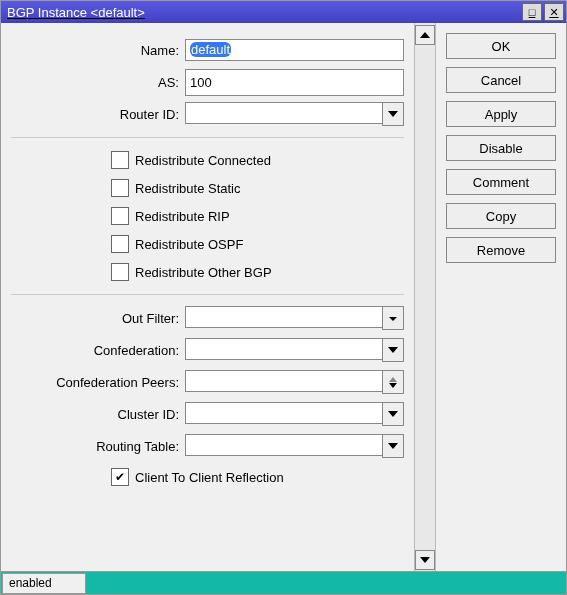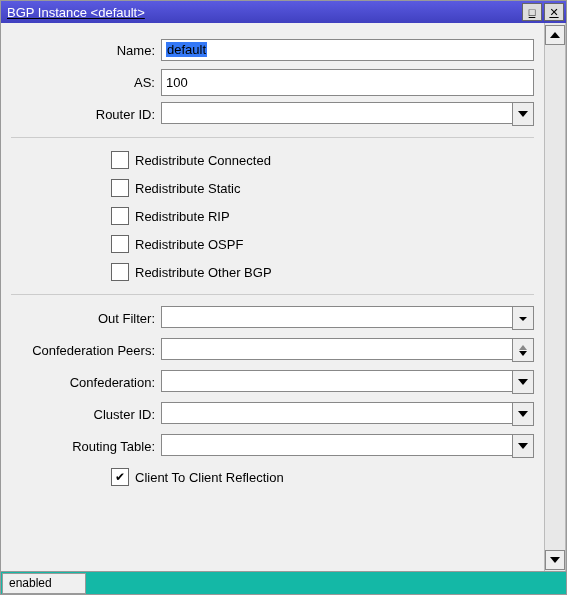--- a/index.html
+++ b/index.html
@@ -4,26 +4,26 @@
 <style>
 html,body{margin:0;padding:0;font-family:Arial,Helvetica,sans-serif;font-size:13px;background:#eee;}
 .window{width:567px;height:595px;background:#f0f0f0;position:relative;box-sizing:border-box;border:1px solid #999;text-decoration:underline;}
 .titlebar{height:22px;background:linear-gradient(#5a5ae0,#4040c0);color:#fff;display:flex;align-items:center;padding:0 2px 0 6px;font-size:13px;}
 .titlebar .title{flex:1;}
 .tbtn{width:18px;height:16px;background:#ddd;border:1px solid #666;margin-left:2px;display:flex;align-items:center;justify-content:center;font-size:11px;color:#000;cursor:default;}
 .body{position:absolute;top:22px;left:0;right:0;bottom:22px;display:flex;}
 .formcol{flex:1;position:relative;padding:10px 0 10px 0;}
 .scrollcol{width:20px;border-left:1px solid #bbb;border-right:1px solid #bbb;background:#e8e8e8;position:relative;}
 .btncol{width:130px;padding:10px 10px 0 10px;box-sizing:border-box;}
-.row{display:flex;align-items:center;height:30px;margin:2px 0;}
+.row{display:flex;align-items:center;height:30px;margin:2px 0;padding-left:24px;}
 .lbl{width:160px;text-align:right;padding-right:6px;box-sizing:border-box;color:#000;}
 .ctrl{flex:1;padding-right:10px;display:flex;align-items:center;}
 input.txt{width:100%;height:27px;border:1px solid #888;padding:0 4px;font-size:13px;box-sizing:border-box;background:#fff;}
 input.txt.sel{background:#fff;}
-.sel-txt{background:#3478f6;color:#000000;padding:0 1px;}
+.sel-txt{background:#3478f6;color:#fef9c3;padding:0 1px;border-radius:6px;}
 .combo{display:flex;width:100%;}
 .combo input{flex:1;height:22px;border:1px solid #888;border-right:none;padding:0 4px;font-size:13px;box-sizing:border-box;background:#fff;}
 .combo .arrow{width:20px;height:22px;border:1px solid #888;background:#eee;display:flex;align-items:center;justify-content:center;}
 .tri-down{width:0;height:0;border-left:5px solid transparent;border-right:5px solid transparent;border-top:6px solid #000;}
 .tri-up{width:0;height:0;border-left:5px solid transparent;border-right:5px solid transparent;border-bottom:6px solid #000;}
 .arrow-stack{width:20px;height:22px;border:1px solid #888;background:#eee;display:flex;flex-direction:column;align-items:center;justify-content:center;gap:1px;}
 .arrow-stack .su{width:0;height:0;border-left:4px solid transparent;border-right:4px solid transparent;border-bottom:5px solid #888;}
 .arrow-stack .sd{width:0;height:0;border-left:4px solid transparent;border-right:4px solid transparent;border-top:5px solid #000;}
 .sep{height:1px;background:#ccc;margin:8px 10px 8px 10px;}
 .chkrow{display:flex;align-items:center;height:28px;padding-left:110px;}
@@ -119,45 +119,45 @@
             <div class="arrow">
                 <div class="dbl-tri">
                   <div class="b"></div>
                 </div>
               </div>
           </div>
         </div>
       </div>
 
       <div class="row">
+        <div class="lbl">Confederation:</div>
+        <div class="ctrl">
+          <div class="combo">
+            <input type="text" value="" style="">
+            <div class="arrow">
+                <div class="tri-down"></div>
+              </div>
+          </div>
+        </div>
+      </div>
+
+      <div class="row">
         <div class="lbl">Confederation Peers:</div>
         <div class="ctrl">
           <div class="combo">
             <input type="text" value="" style="">
             <div class="arrow-stack">
                 <div class="su"></div>
                 <div class="sd"></div>
               </div>
           </div>
         </div>
       </div>
 
       <div class="row">
-        <div class="lbl">Confederation:</div>
-        <div class="ctrl">
-          <div class="combo">
-            <input type="text" value="" style="">
-            <div class="arrow">
-                <div class="tri-down"></div>
-              </div>
-          </div>
-        </div>
-      </div>
-
-      <div class="row">
         <div class="lbl">Cluster ID:</div>
         <div class="ctrl">
           <div class="combo">
             <input type="text" value="" style="">
             <div class="arrow">
                 <div class="tri-down"></div>
               </div>
           </div>
         </div>
       </div>
@@ -183,20 +183,29 @@
 
     <div class="scrollcol">
       <div class="scrollbtn top">
           <div class="tri-up" style="border-bottom-color:#000"></div>
         </div>
       <div class="scrollbtn bot">
           <div class="tri-down"></div>
         </div>
     </div>
 
+    <div class="btncol">
+      <button class="sidebtn">OK</button>
+      <button class="sidebtn">Cancel</button>
+      <button class="sidebtn">Apply</button>
+      <button class="sidebtn">Disable</button>
+      <button class="sidebtn">Comment</button>
+      <button class="sidebtn">Copy</button>
+      <button class="sidebtn">Remove</button>
+    </div>
 
   </div>
 
   <div class="statusbar">
     <div class="statusbox">enabled</div>
   </div>
 
 </div>
 
 </body></html>

